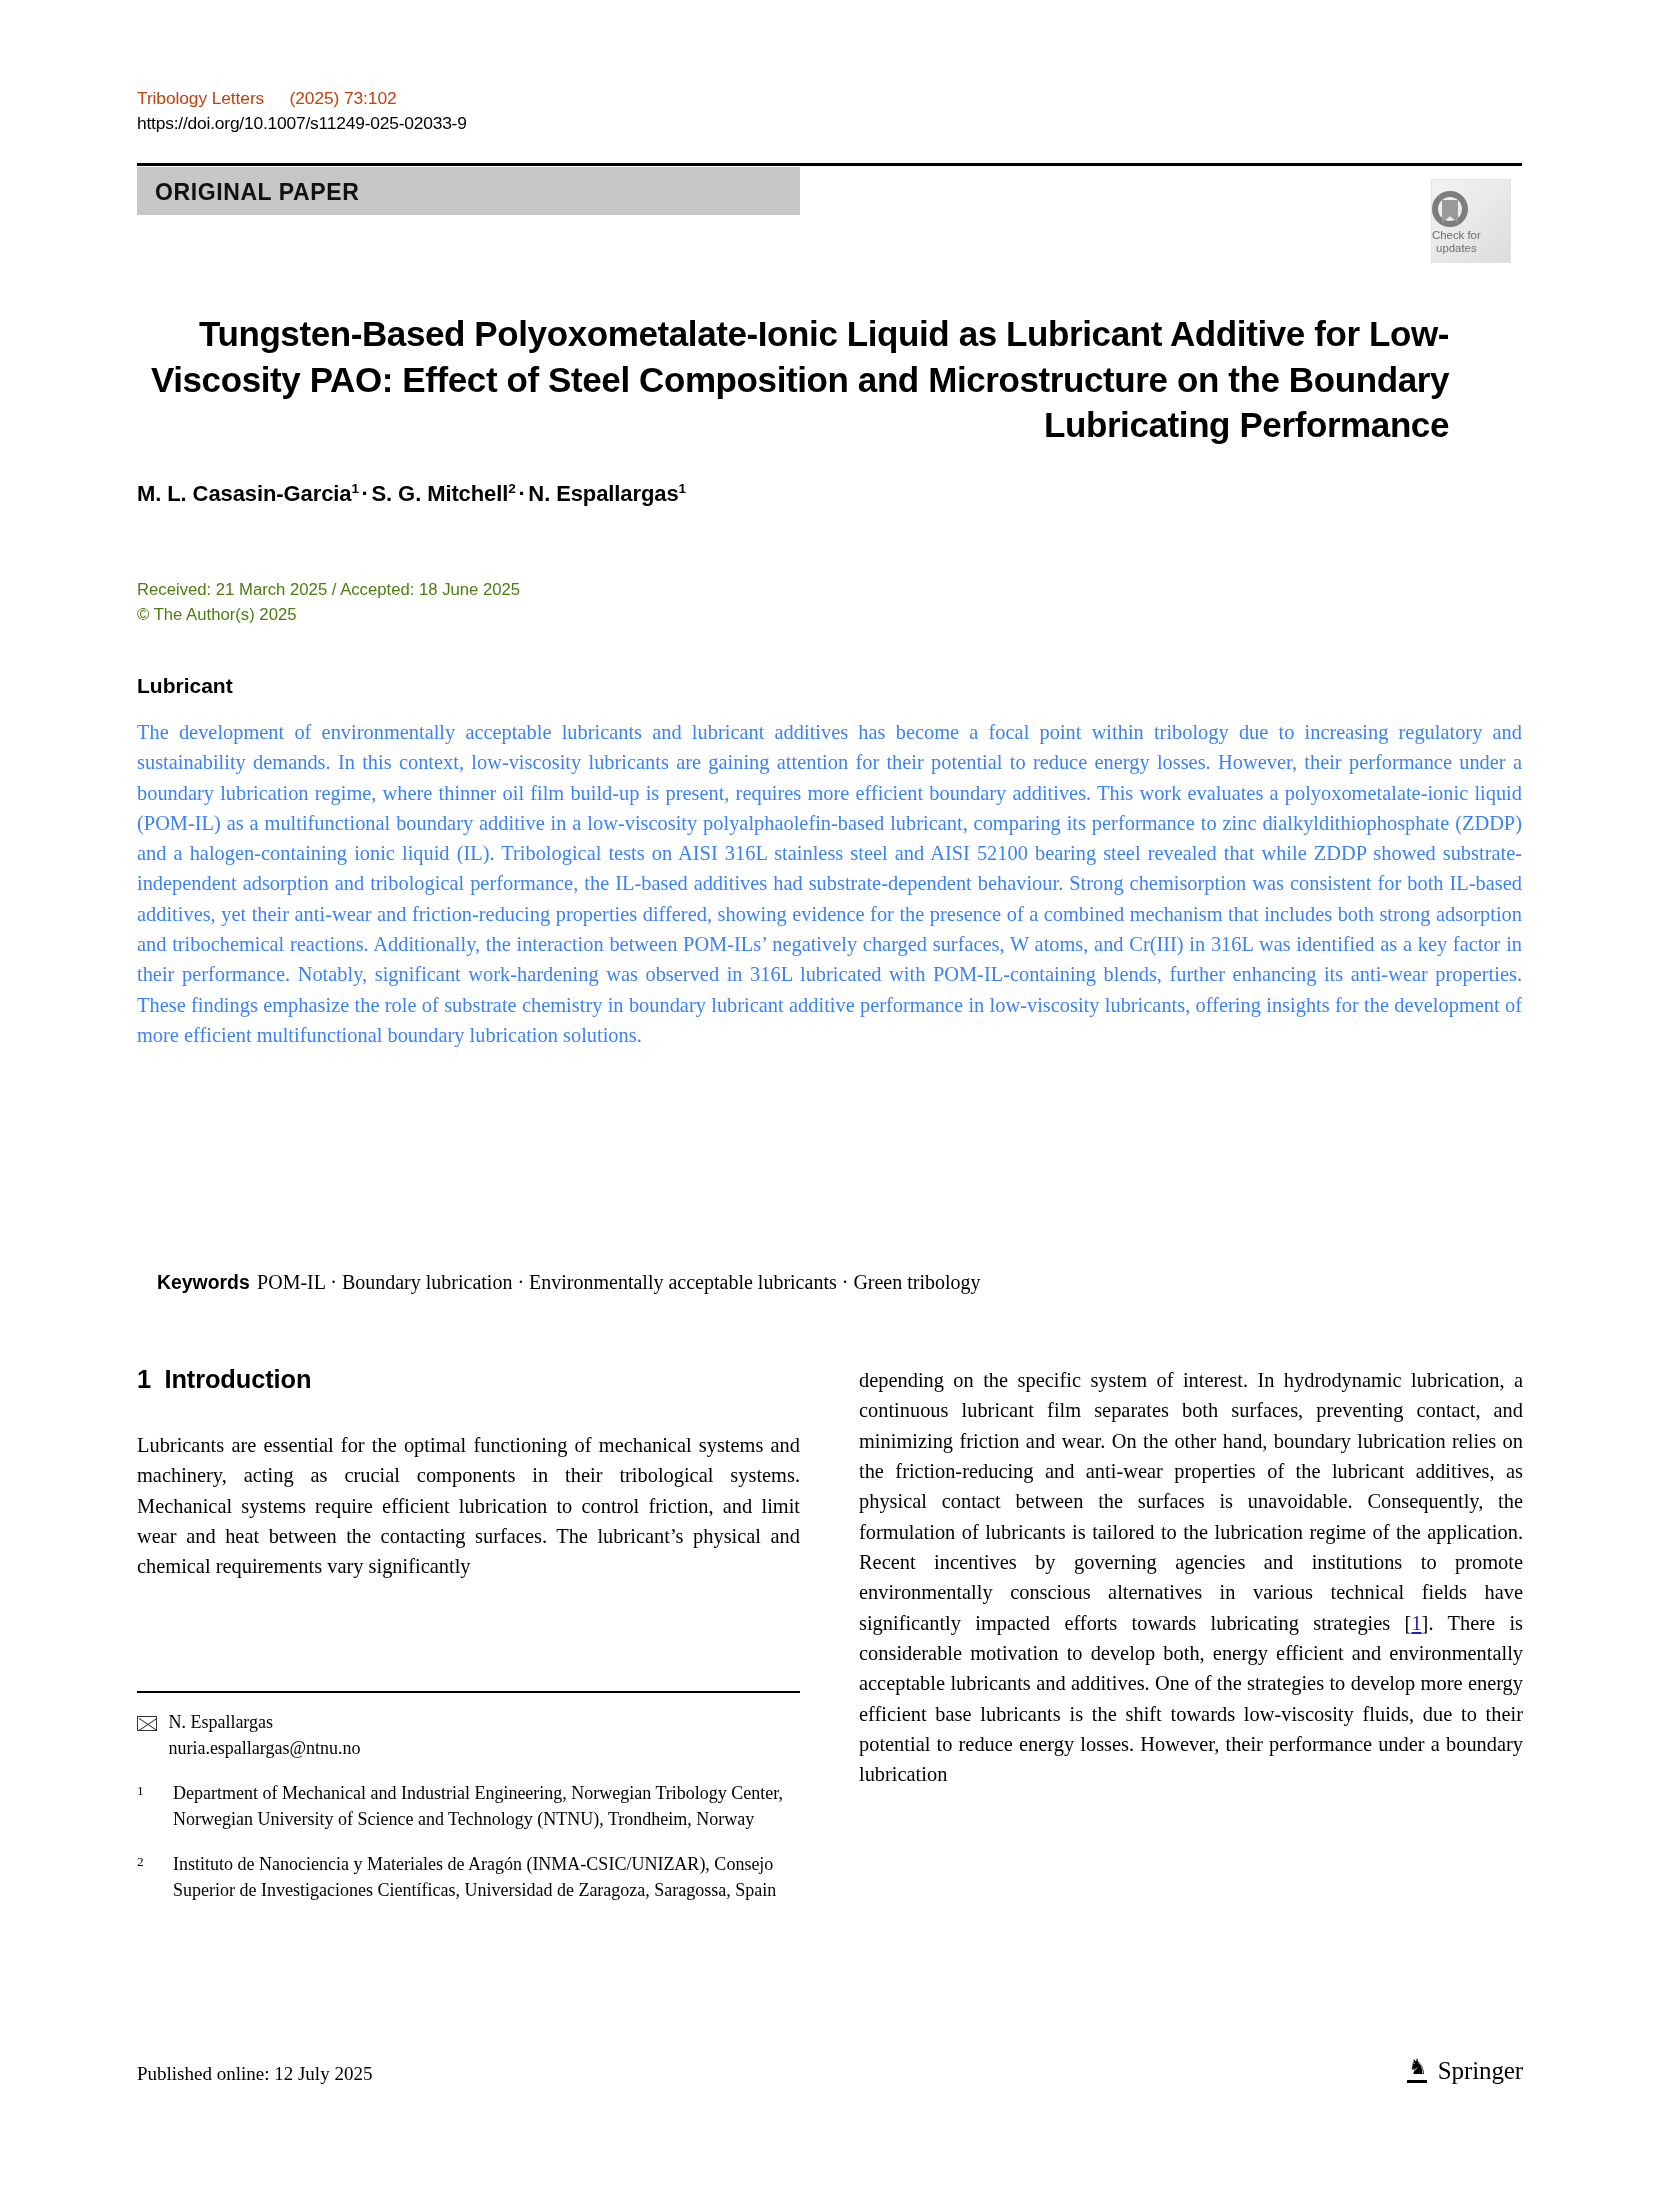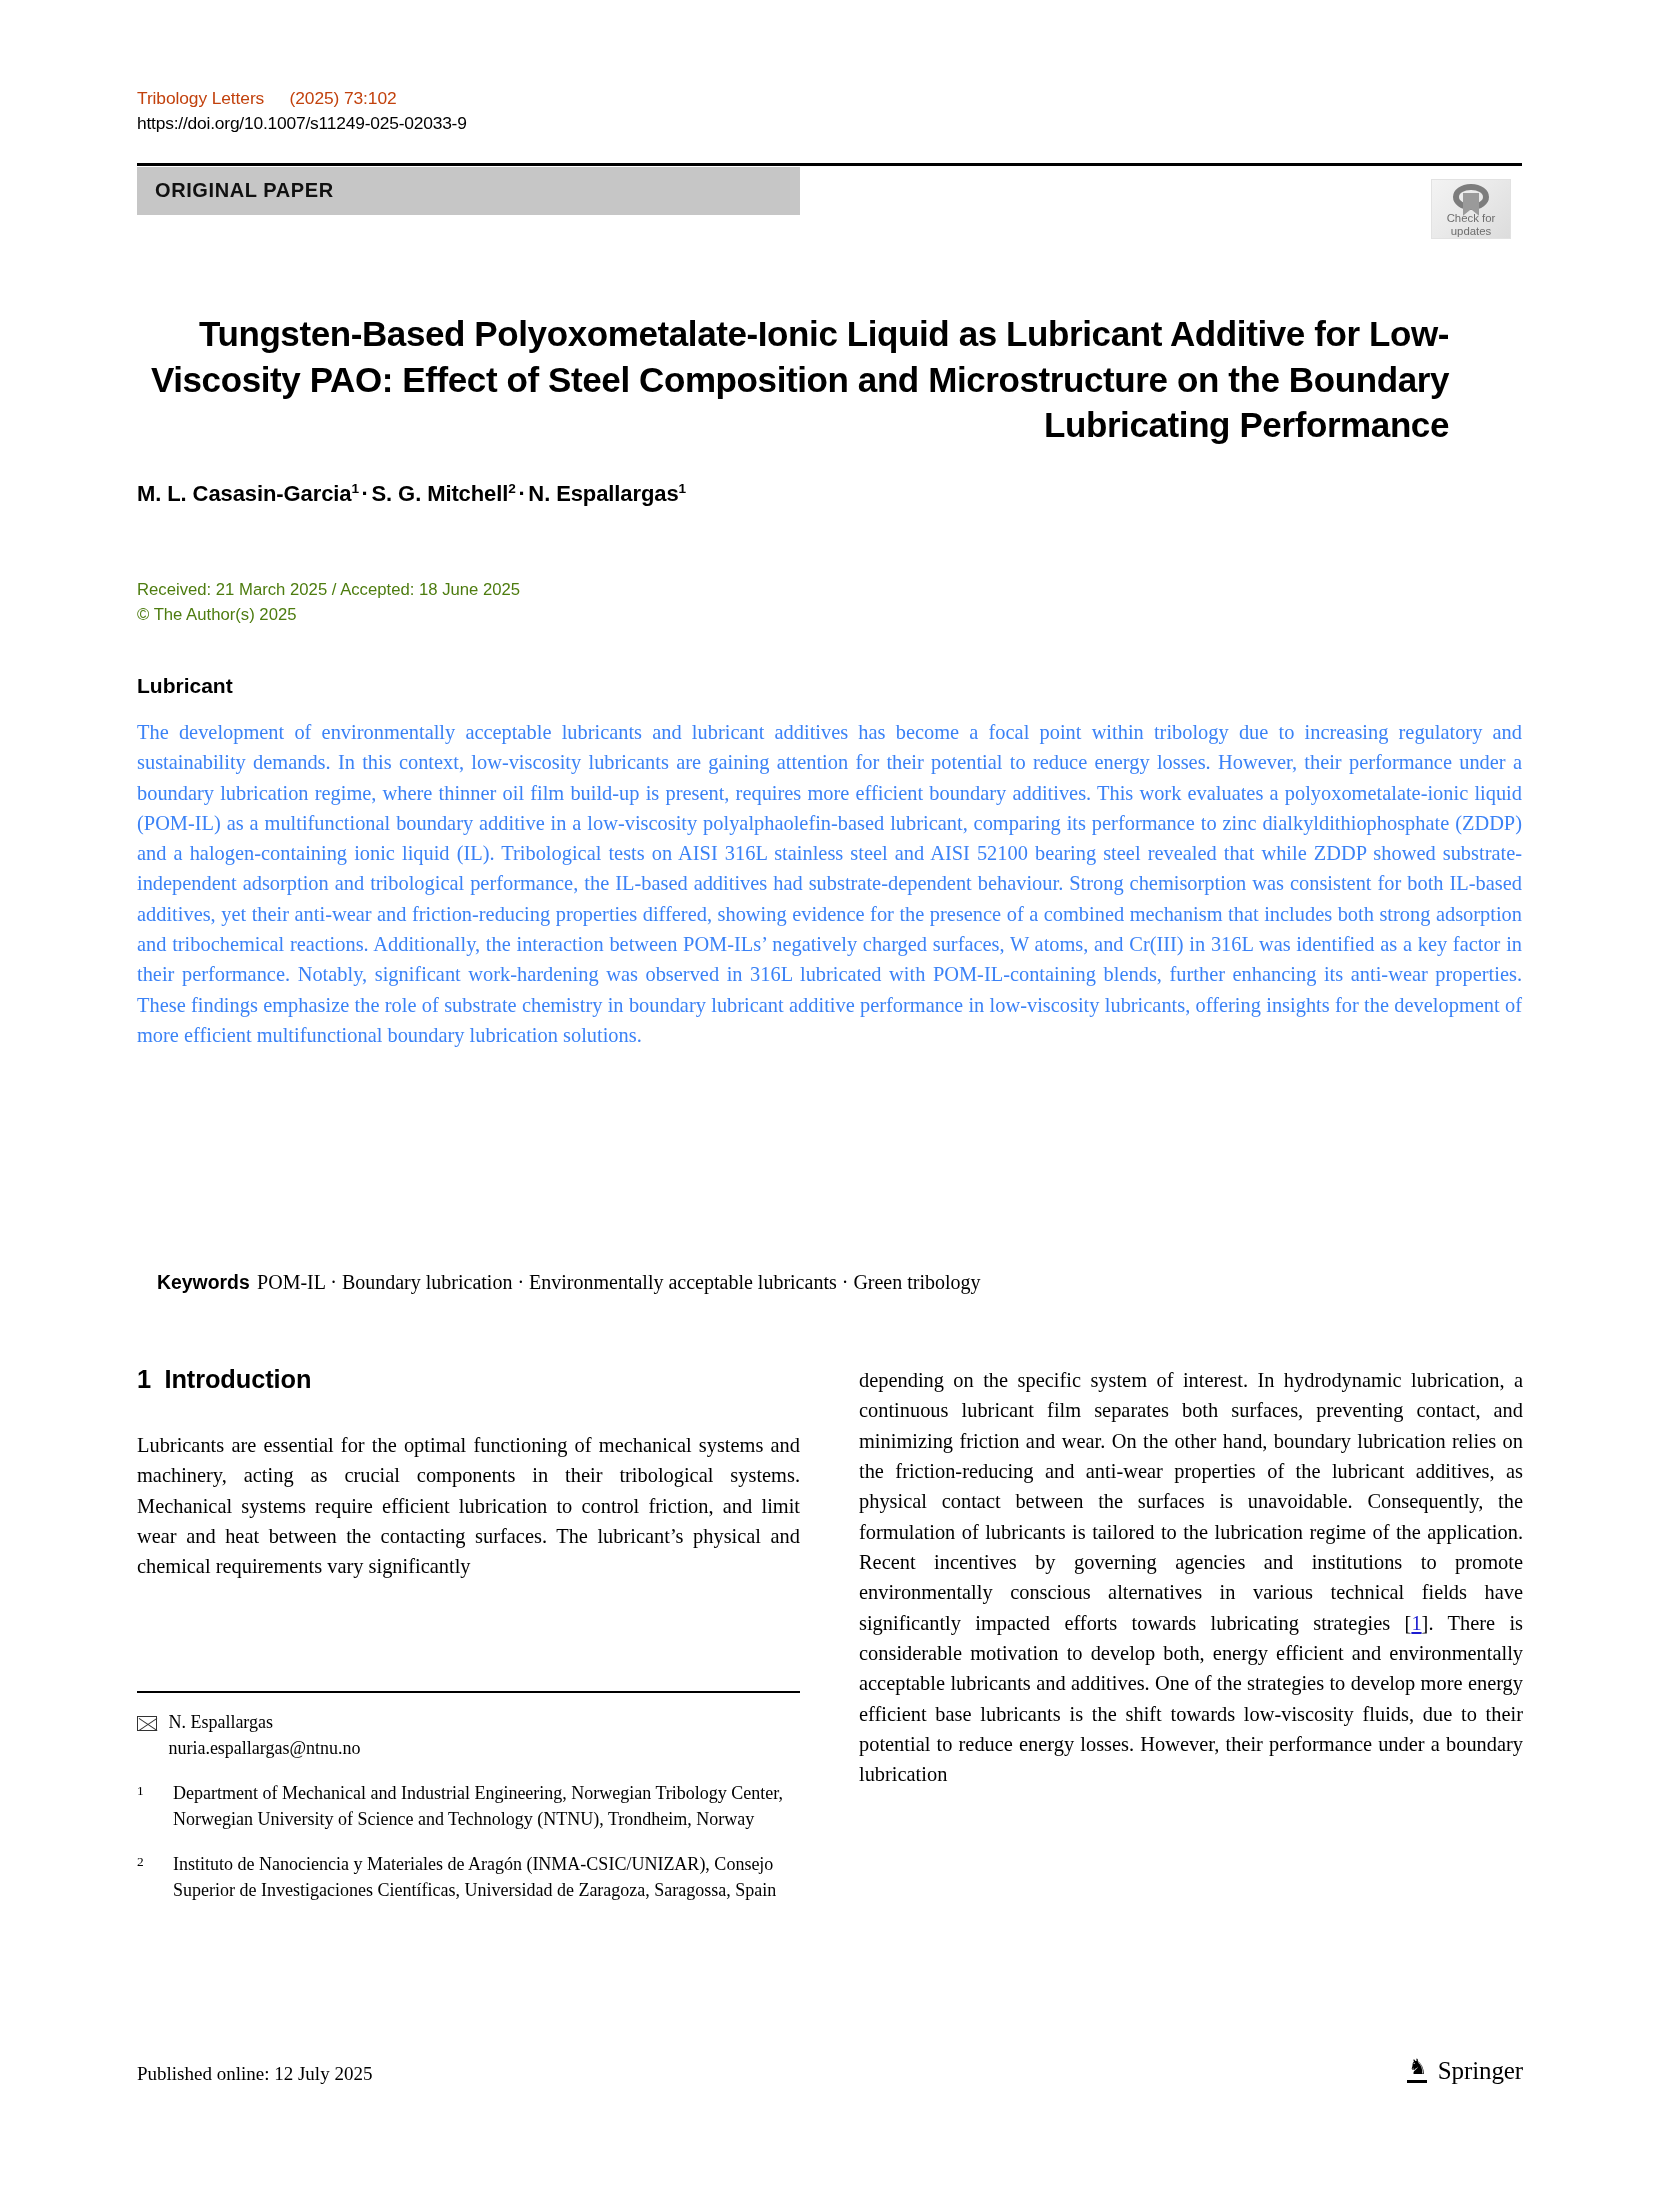--- a/index.html
+++ b/index.html
@@ -63,41 +63,41 @@
     width: 663px;
     height: 48px;
     background: #c6c6c6;
   }
   .paper-type-label {
     position: absolute;
     left: 155px;
     top: 179px;
     font-family: "Liberation Sans", "DejaVu Sans", sans-serif;
     font-weight: bold;
-    font-size: 20px;
+    font-size: 23px;
     letter-spacing: 0.6px;
     color: #111;
     white-space: nowrap;
   }
 
   
   .crossmark {
     position: absolute;
     left: 1431px;
     top: 179px;
     width: 80px;
-    height: 60px;
+    height: 84px;
     background: linear-gradient(135deg, #f3f3f3 0%, #eaeaea 45%, #dcdcdc 100%);
     border: 0.7px solid #e2e2e2;
     box-sizing: border-box;
     display: flex;
     flex-direction: column;
-    align-items: center;
+    align-items: flex-start;
     justify-content: flex-start;
-    padding-top: 4px;
+    padding-top: 11px;
   }
   .crossmark-ring {
     position: relative;
     width: 36px;
     height: 36px;
     border-radius: 50%;
     border: 6px solid #7d7d7d;
     box-sizing: border-box;
   }
   .crossmark-ribbon {

